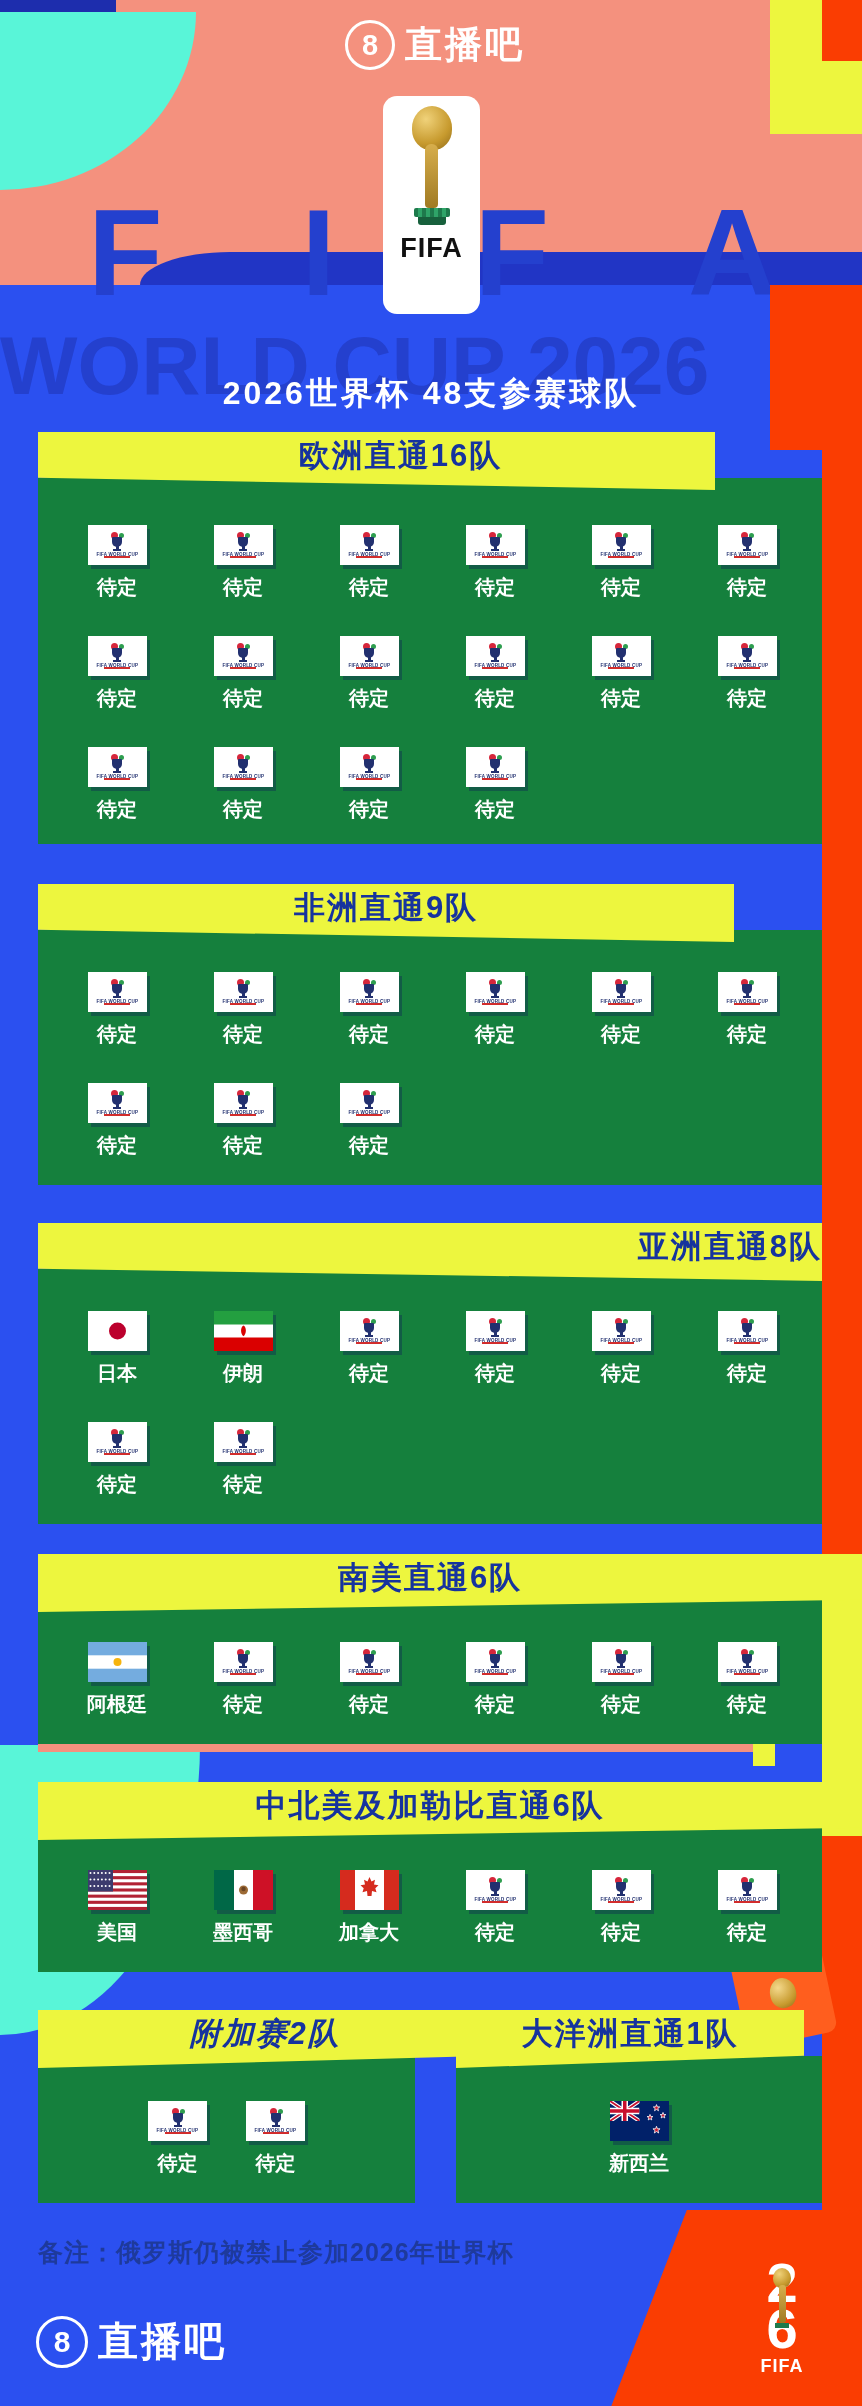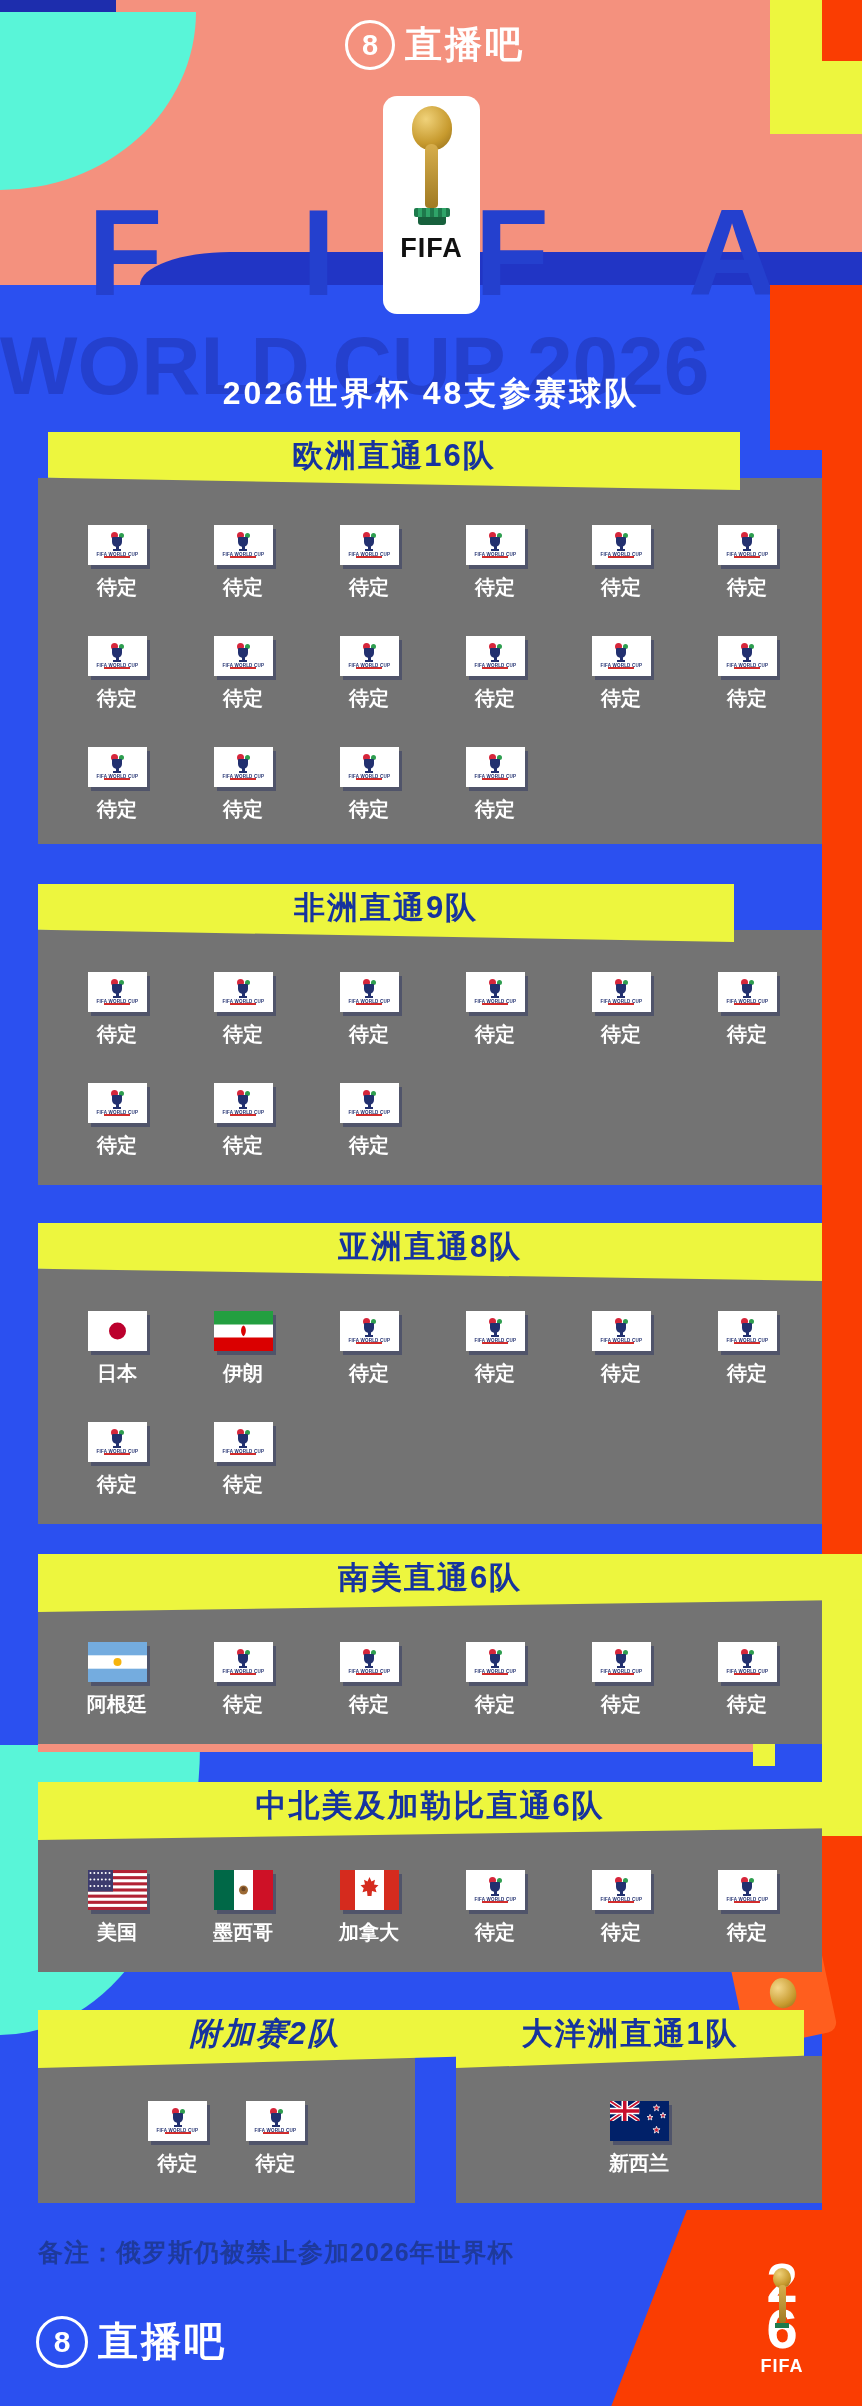--- a/index.html
+++ b/index.html
@@ -63,31 +63,31 @@
     transform:rotate(-12deg);z-index:2;display:flex;align-items:center;justify-content:center;}
   .f-ghost .gcup{width:26px;height:30px;border-radius:50% 50% 45% 45%;
     background:radial-gradient(circle at 35% 30%,#F4D98C,#C79A2E 65%,#8F6A1A);}
 
   
   .banner{position:absolute;height:58px;background:#EDF63E;color:#16339E;z-index:5;
     text-align:center;}
   .banner span{display:block;line-height:47px;font-size:31px;font-weight:bold;letter-spacing:2px;}
   .slant-dr{clip-path:polygon(0 0,100% 0,100% 100%,0 79%);}
   .slant-ur{clip-path:polygon(0 0,100% 0,100% 79%,0 100%);}
-  .b1{left:48px;top:432px;width:692px;}
+  .b1{left:38px;top:432px;width:629px;padding-left:48px;}
   .b2{left:38px;top:884px;width:696px;}
-  .b3{left:38px;top:1223px;width:784px;}
+  .b3{left:38px;top:1223px;width:784px;text-align:right;}
   .b4{left:38px;top:1554px;width:824px;}
   .b5{left:38px;top:1782px;width:824px;}
   .b6{left:38px;top:2010px;width:454px;font-style:italic;}
   .b7{left:456px;top:2010px;width:348px;}
   .b4 span,.b5 span{width:784px;}
 
   
-  .panel{position:absolute;background:#737373;z-index:4;box-sizing:border-box;}
+  .panel{position:absolute;background:#15803d;z-index:4;box-sizing:border-box;}
   .p1{left:38px;top:478px;width:784px;height:366px;padding-top:47px;}
   .p2{left:38px;top:930px;width:784px;height:255px;padding-top:42px;}
   .p3{left:38px;top:1269px;width:784px;height:255px;padding-top:42px;}
   .p4{left:38px;top:1600px;width:784px;height:144px;padding-top:42px;}
   .p5{left:38px;top:1828px;width:784px;height:144px;padding-top:42px;}
   .p6{left:38px;top:2056px;width:377px;height:147px;padding-top:45px;}
   .p7{left:456px;top:2056px;width:366px;height:147px;padding-top:45px;}
 
   .row{display:flex;padding-left:16px;margin-bottom:38px;}
   .row:last-child{margin-bottom:0;}

